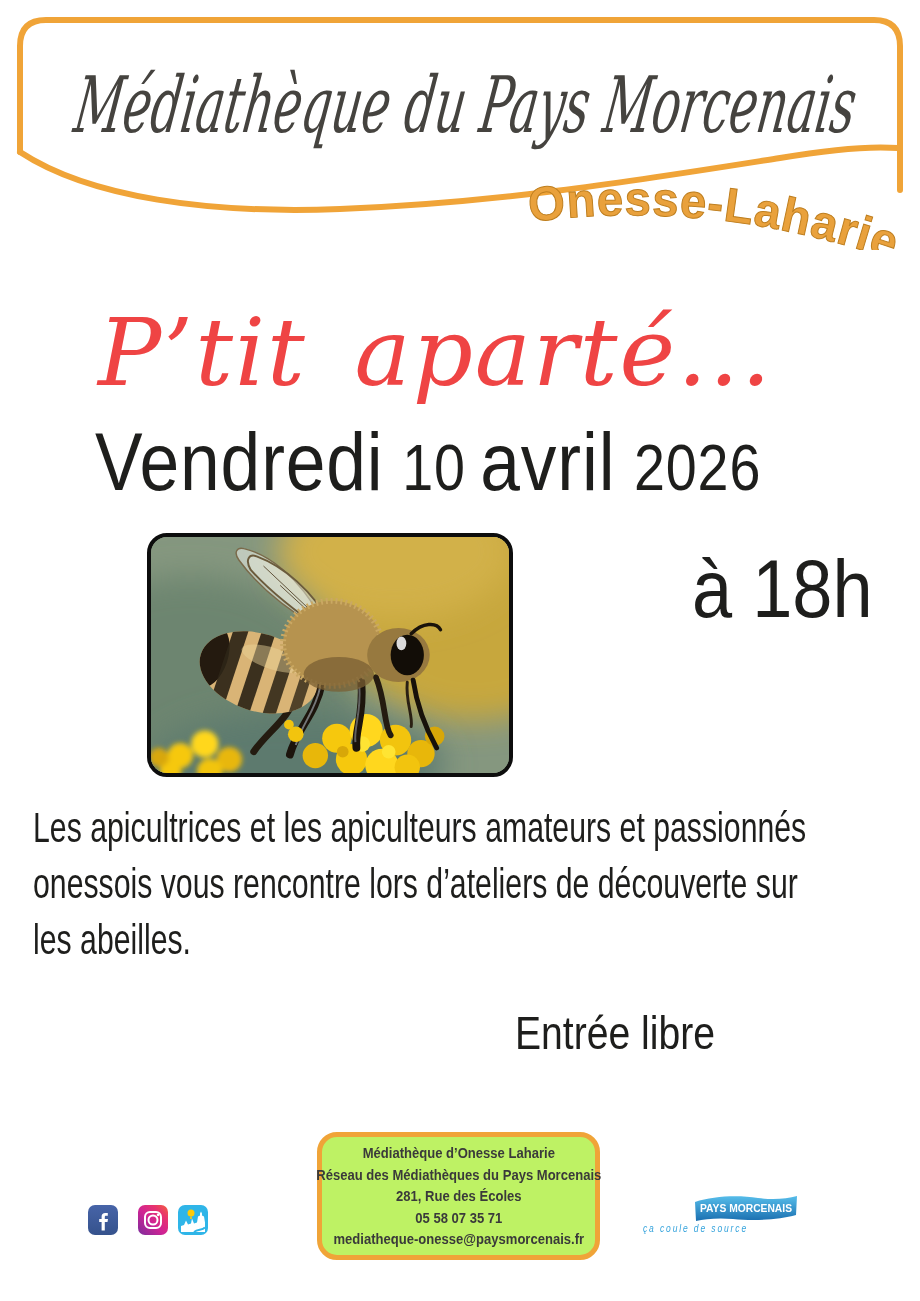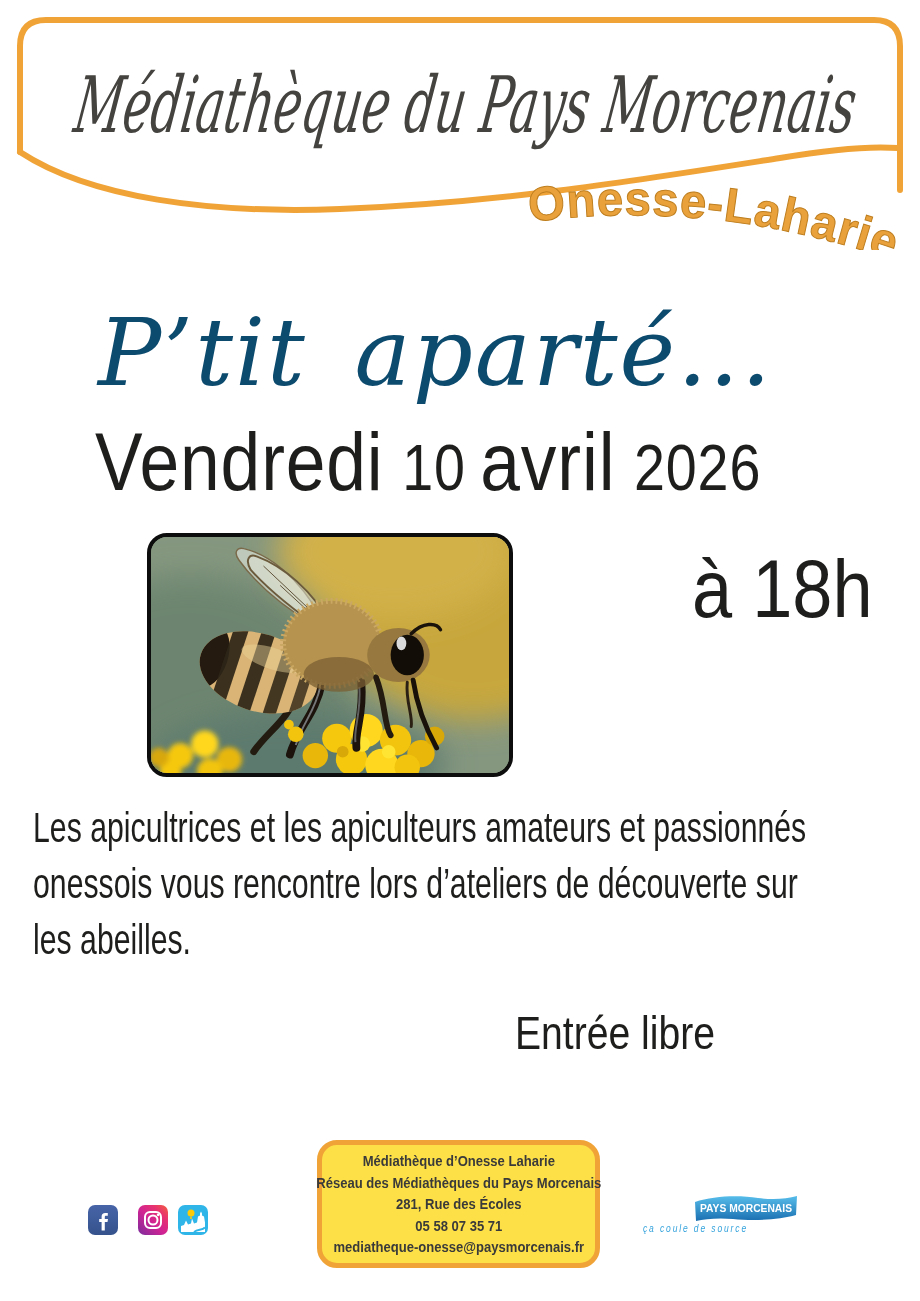--- a/index.html
+++ b/index.html
@@ -4,21 +4,21 @@
 <style>
   html,body{margin:0;padding:0;background:#fff;}
   .poster{position:relative;width:920px;height:1301px;background:#ffffff;overflow:hidden;
           font-family:"Liberation Sans",sans-serif;color:#1e1e1c;}
 
   
   .header-svg{position:absolute;left:0;top:0;width:920px;height:250px;}
 
   
   .event-title{position:absolute;left:98px;top:306px;font-family:"DejaVu Serif",serif;
-               font-style:italic;font-size:94px;line-height:1;color:#0c4a6e;
+               font-style:italic;font-size:94px;line-height:1;color:#ef4444;
                letter-spacing:2px;word-spacing:16px;white-space:nowrap;}
 
   
   .event-date{position:absolute;left:95px;top:421px;font-size:82px;line-height:1;
               color:#1e1e1c;white-space:nowrap;transform:scaleX(.87);transform-origin:left center;
               letter-spacing:1px;}
   .event-date span{margin-right:.26em;}
   .event-date span:last-child{margin-right:0;}
   .event-date .num{font-size:.78em;}
 
@@ -35,22 +35,22 @@
   
   .description{position:absolute;left:33px;top:800px;font-size:42px;line-height:56px;color:#1e1e1c;}
   .description .line{white-space:nowrap;transform:scaleX(.72);transform-origin:left center;}
 
   
   .admission{position:absolute;left:515px;top:1010px;font-size:46px;line-height:1;color:#1e1e1c;
              white-space:nowrap;transform:scaleX(.85);transform-origin:left center;}
 
   
   .contact-box{position:absolute;left:317px;top:1132px;width:283px;height:128px;
-               border:5px solid #f0a438;border-radius:20px;box-sizing:border-box;background:#fde047;
-               display:flex;flex-direction:column;justify-content:center;align-items:center;margin-top:8px;}
+               border:5px solid #f0a438;border-radius:20px;box-sizing:border-box;background:#bef264;
+               display:flex;flex-direction:column;justify-content:center;align-items:center;}
   .contact-lines{transform:scaleX(.87);transform-origin:center;}
   .contact-lines div{font-size:15px;font-weight:bold;line-height:21.5px;color:#3a3a3a;
                      text-align:center;white-space:nowrap;}
 
   
   .icon{position:absolute;top:1205px;width:30px;height:30px;border-radius:7px;overflow:hidden;}
   .icon svg{display:block;width:100%;height:100%;}
   .icon-fb{left:88px;background:linear-gradient(#4764a8,#35528c);}
   .icon-ig{left:138px;background:linear-gradient(45deg,#7a2d9c 0%,#cf2394 45%,#e8336e 75%,#f2623f 100%);}
   .icon-im{left:178px;background:#2fb5e8;}

